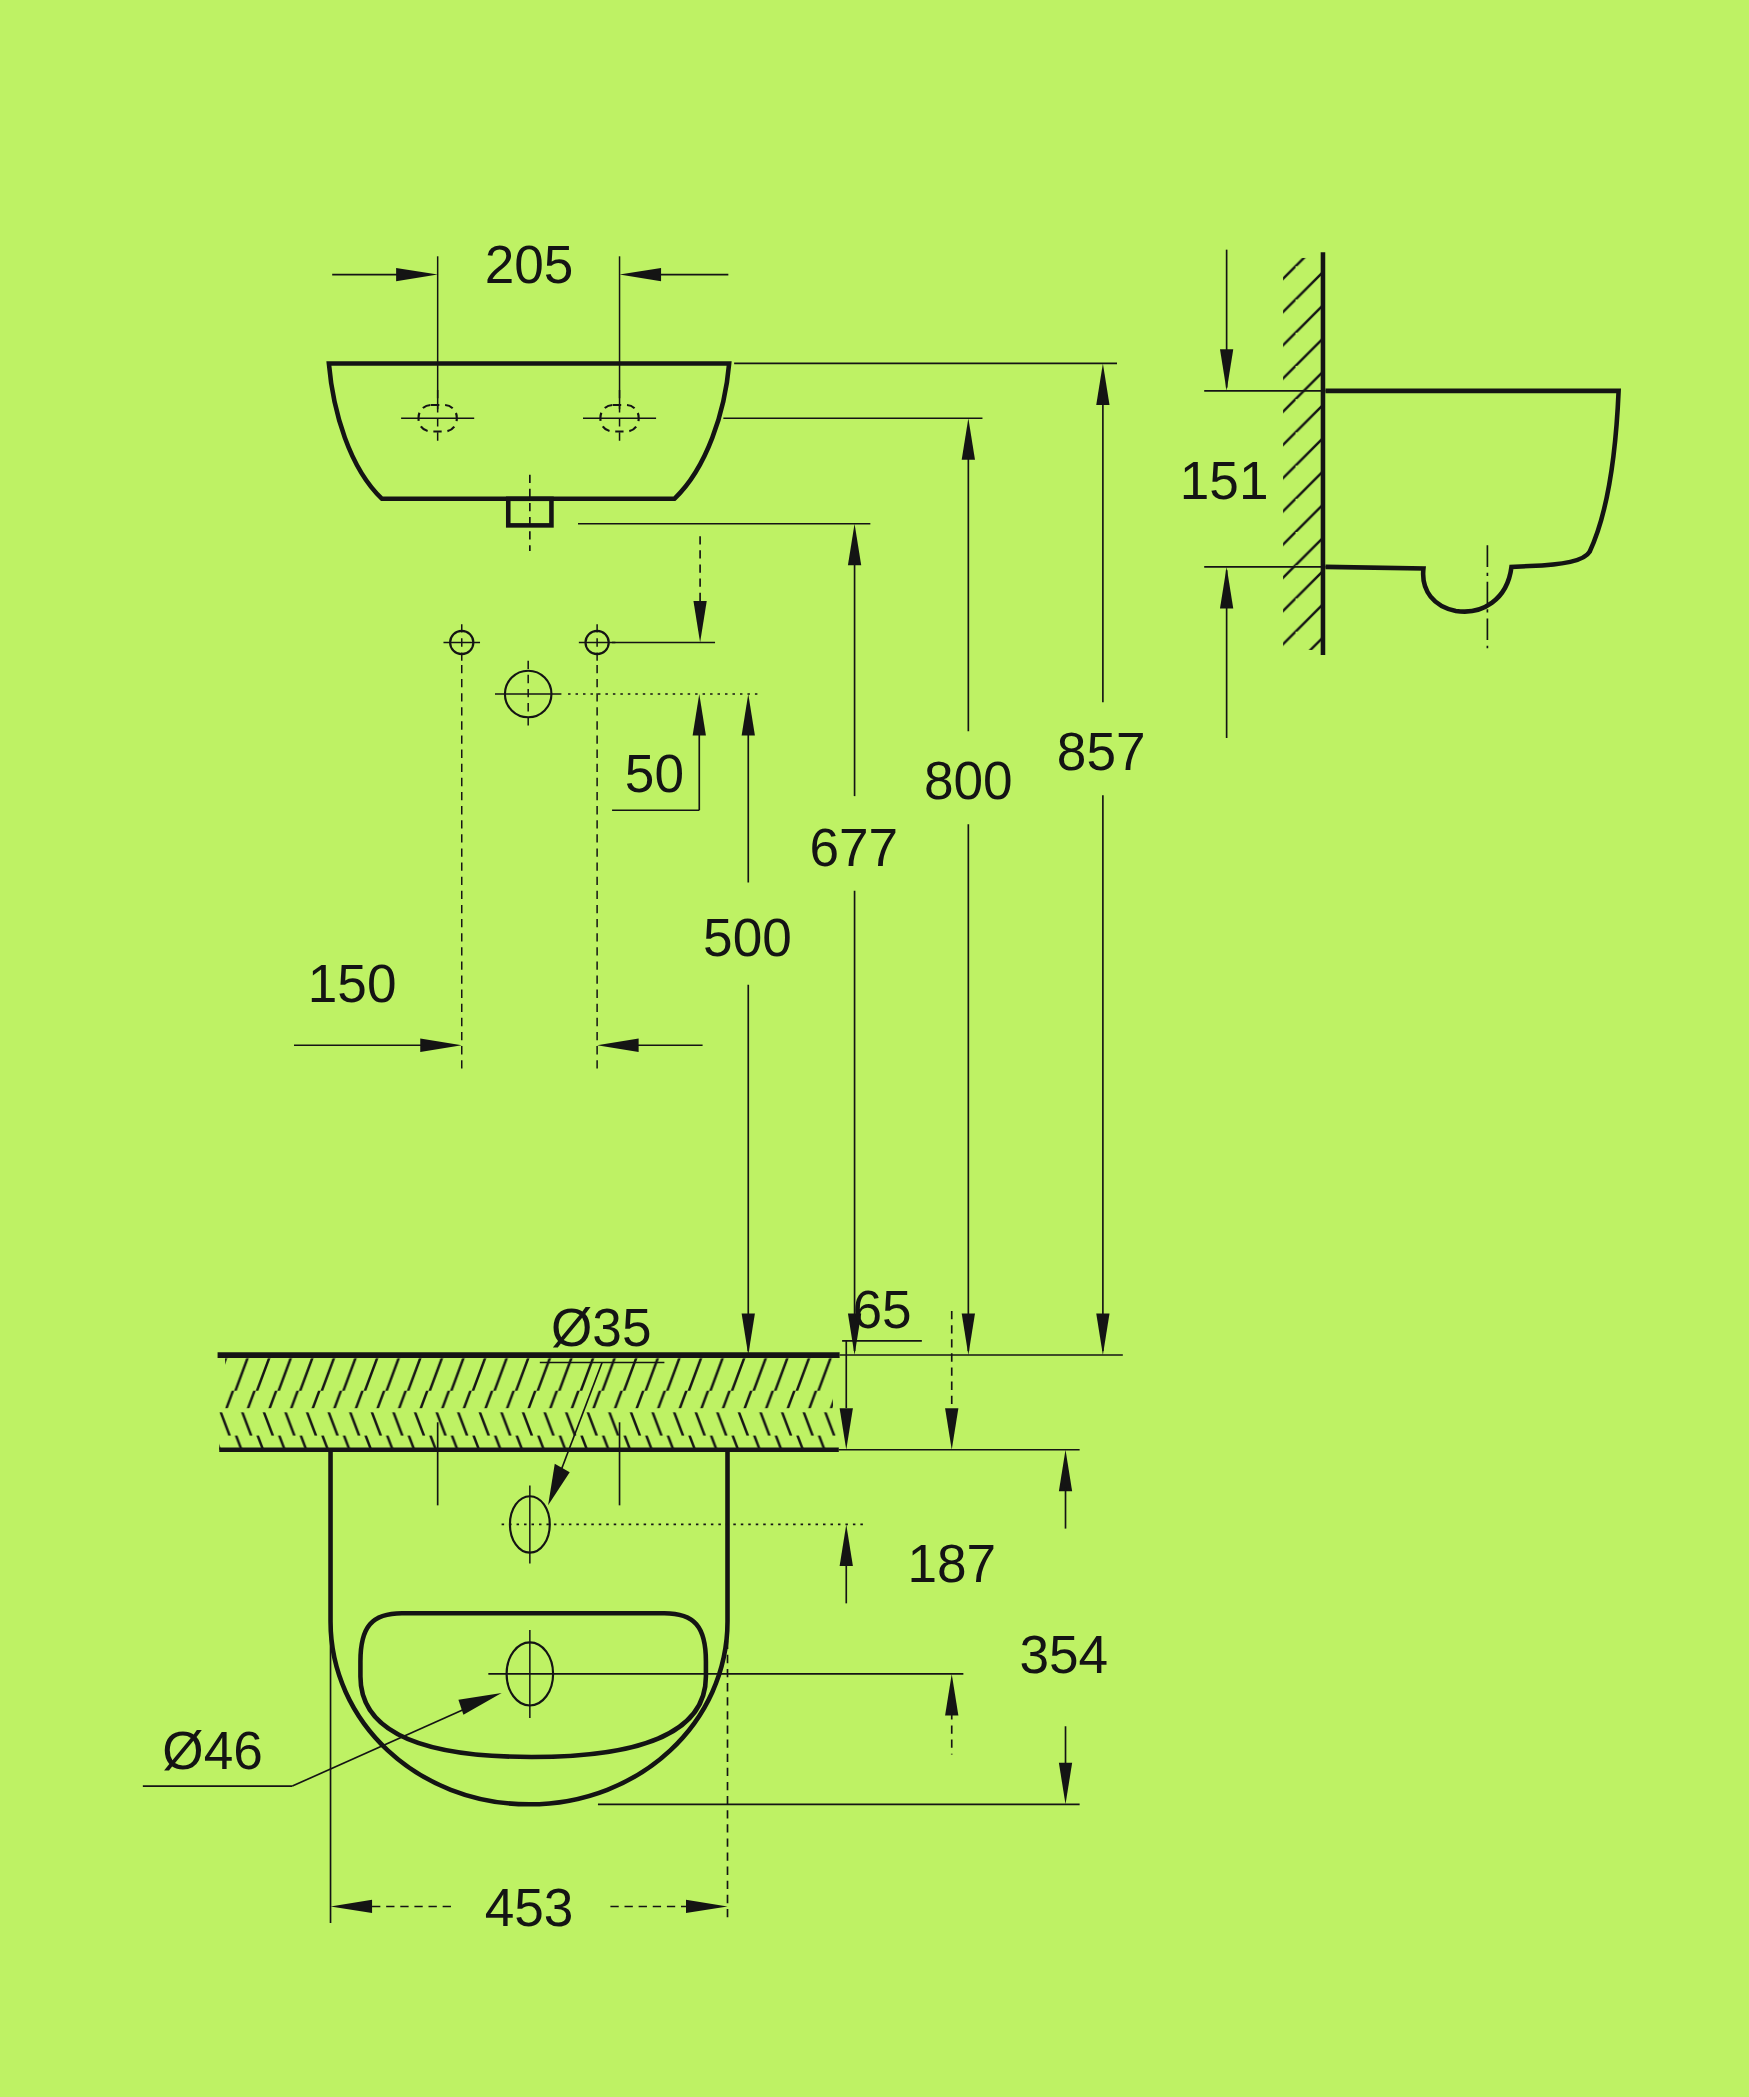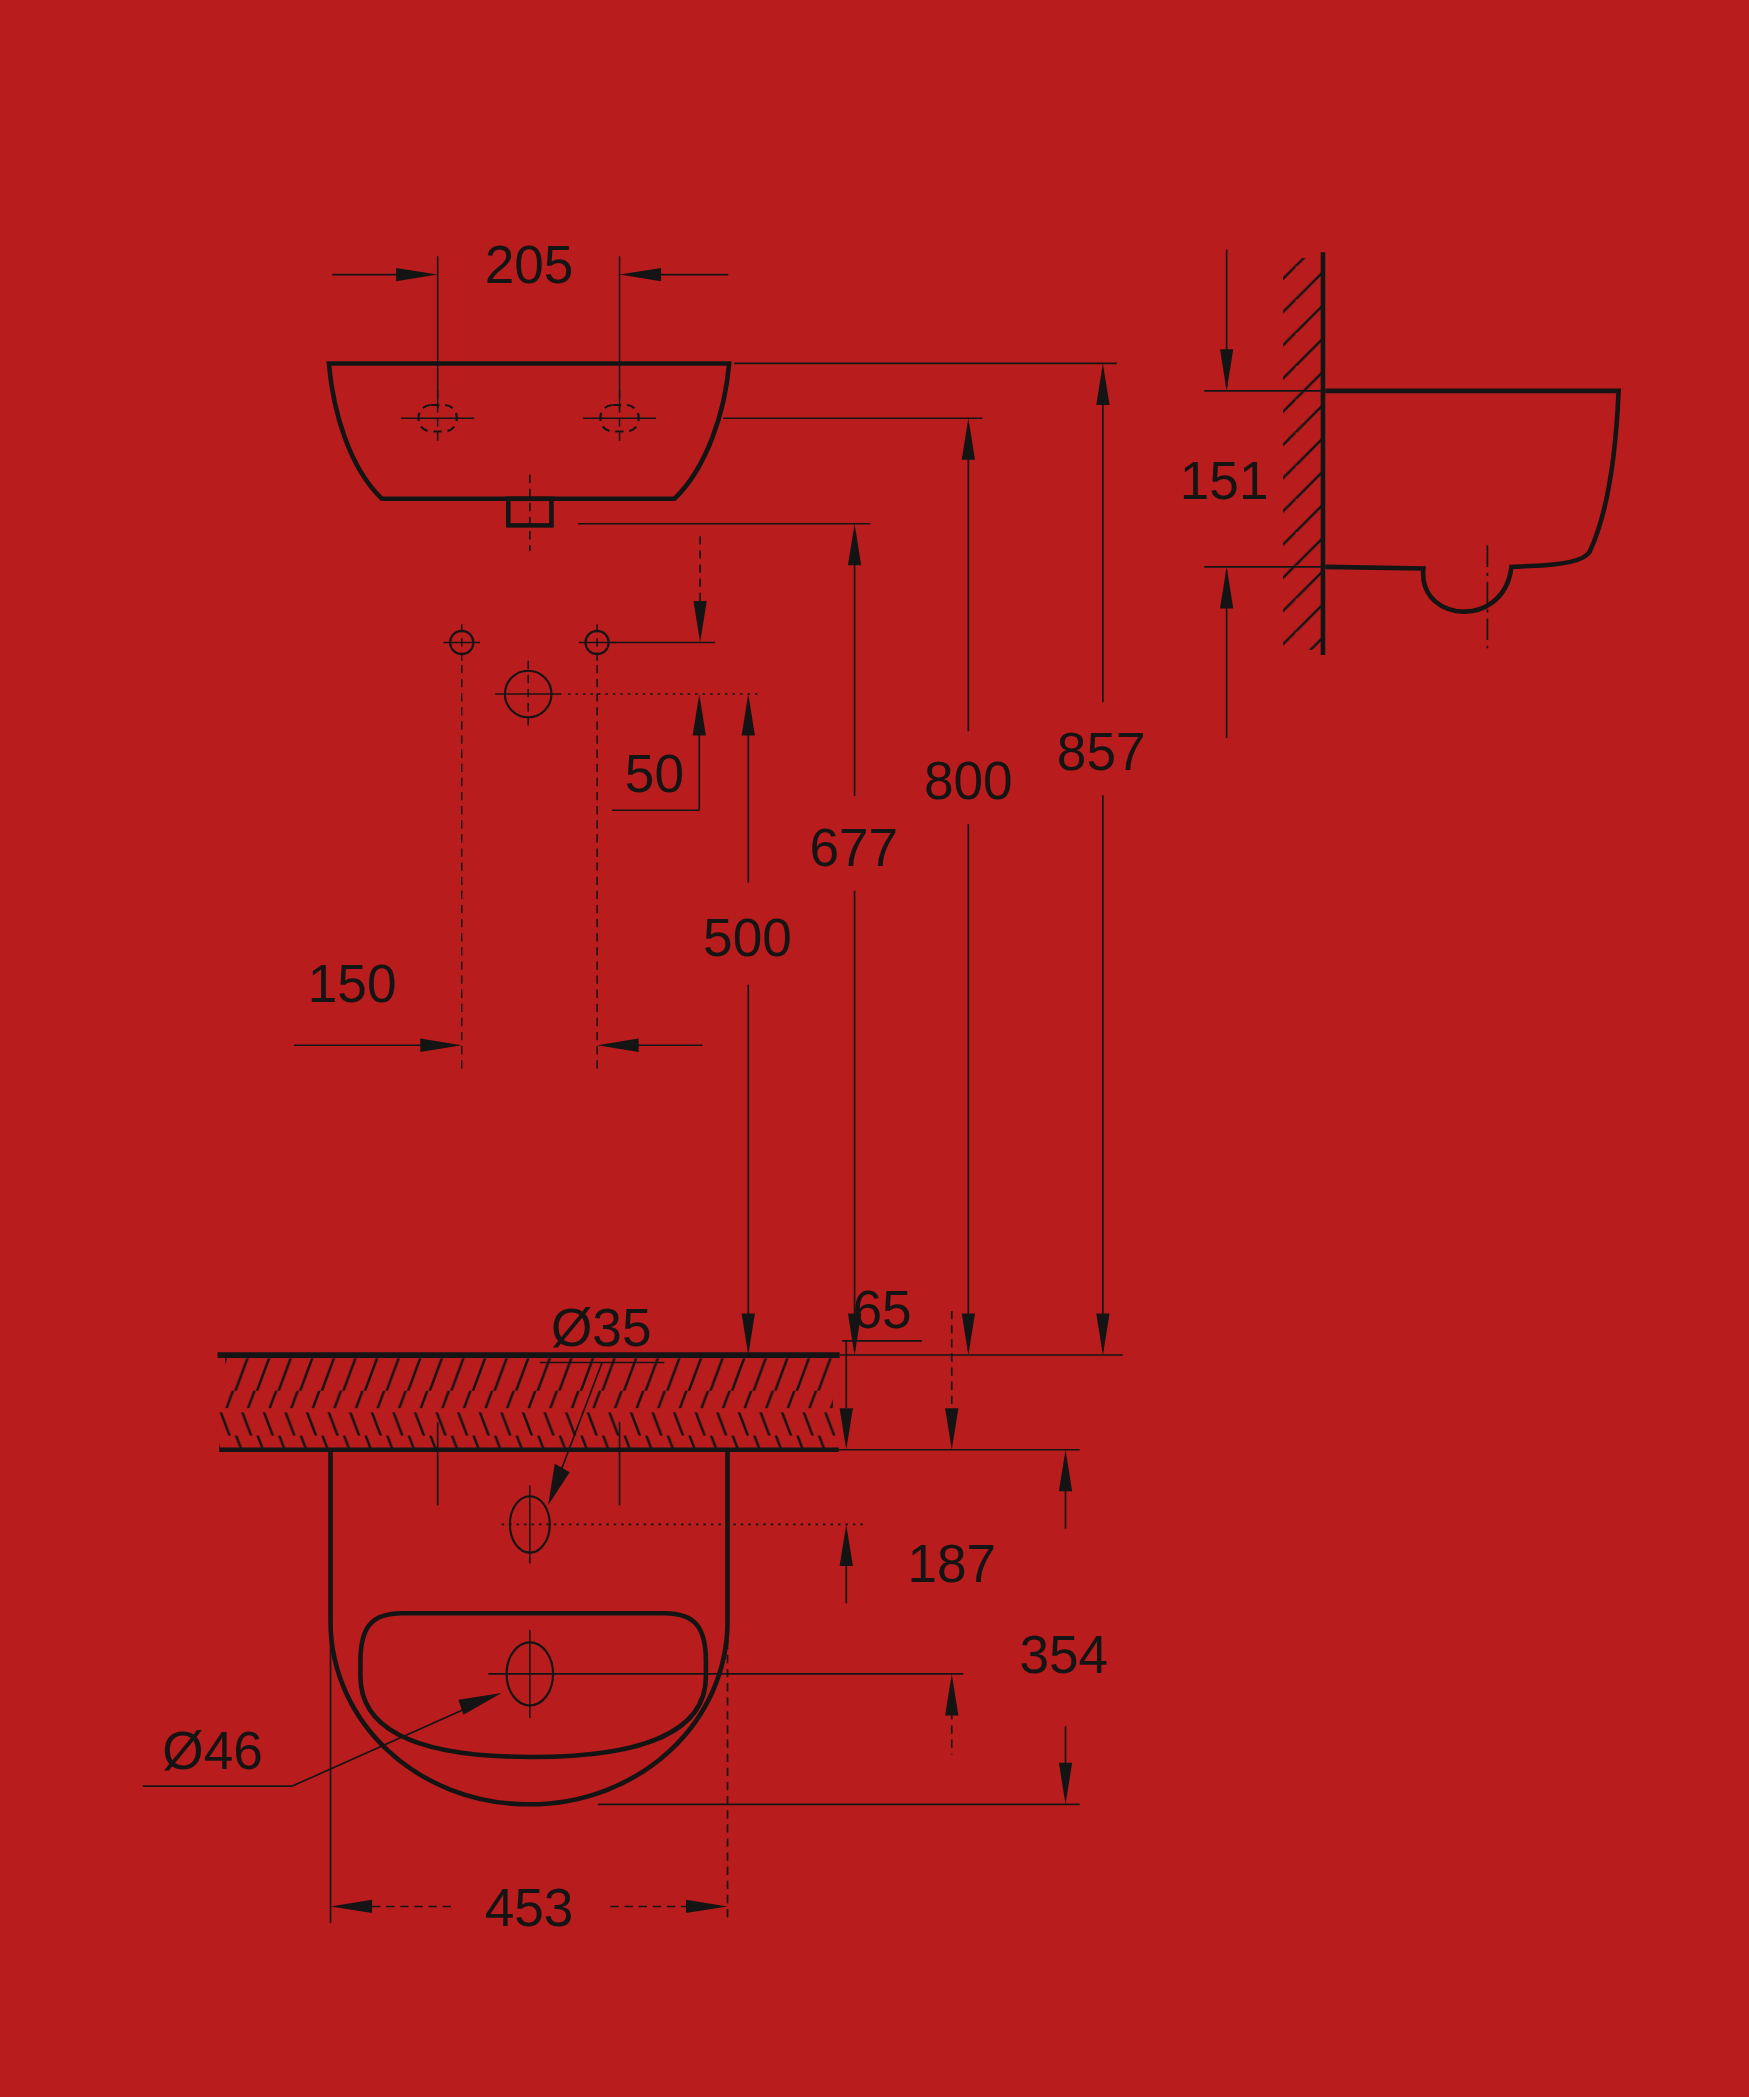--- a/index.html
+++ b/index.html
@@ -1,16 +1,16 @@
 <!DOCTYPE html>
 <html style="font-size:13.3px"><head>
 <meta charset="utf-8">
 <style>
   html,body{margin:0;padding:0;background:#ffffff;}
-  .page{width:1749px;height:2098px;background:#b91c1c;position:relative;}
+  .page{width:1749px;height:2098px;background:#bef264;position:relative;}
   svg{display:block;}
   .ln{stroke:#141414;fill:none;}
   .thin{stroke-width:2;}
   .hair{stroke-width:1.8;}
   .med{stroke-width:2.6;}
   .thick{stroke-width:5.5;}
   .xthick{stroke-width:7;}
   .dash{stroke-dasharray:10 7;}
   .dot{stroke-dasharray:3 6;}
   .dashdot{stroke-dasharray:26 7 4 7;}

